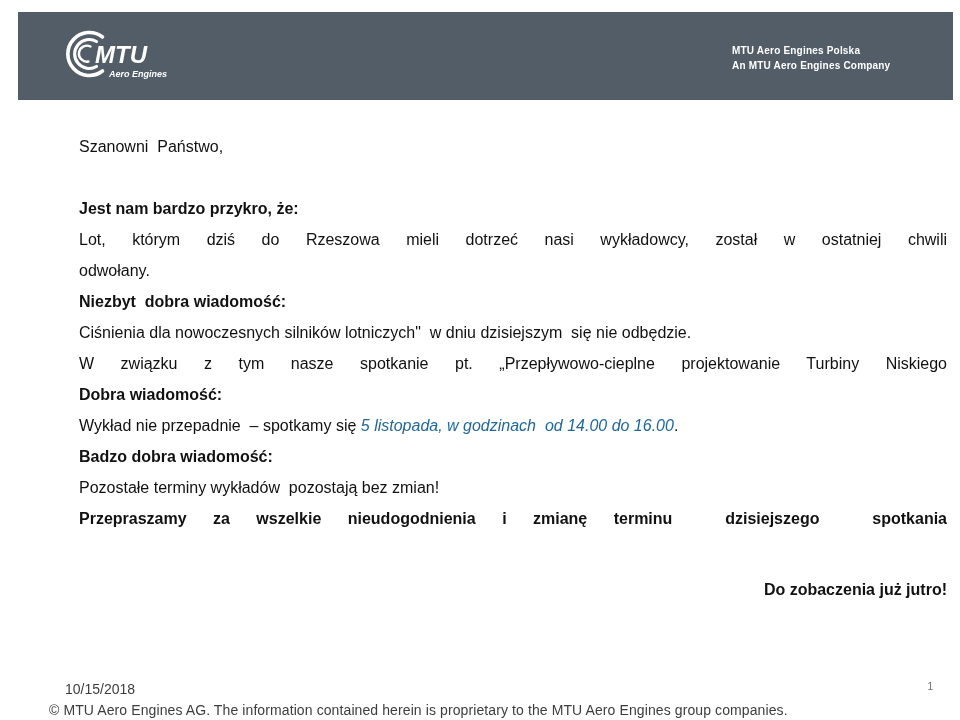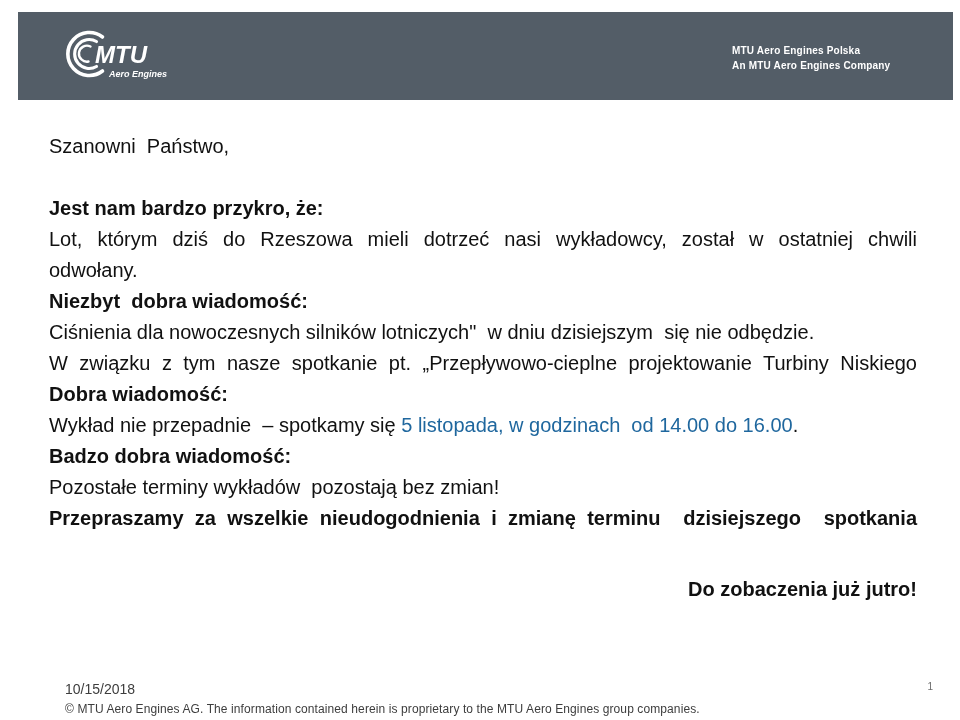--- a/index.html
+++ b/index.html
@@ -16,41 +16,41 @@
     background:#535D67;
   }
   .logo-svg { position:absolute; left:46px; top:15px; width:115px; height:60px; }
   .hdr-right {
     position:absolute; left:714px; top:31px;
     color:#ffffff; font-weight:bold; font-size:10px; line-height:15px;
     letter-spacing:0.2px; white-space:nowrap;
   }
   
   .body-text {
-    position:absolute; left:41px; top:131px; width:868px;
-    font-size:20px; line-height:31px; color:#111111;
+    position:absolute; left:71px; top:131px; width:868px;
+    font-size:16px; line-height:31px; color:#111111;
   }
   .line { white-space:pre-wrap; min-height:31px; }
   .bold { font-weight:bold; }
   .jl { text-align:justify; text-align-last:justify; }
   .spacer { height:31px; }
-  .accent { color:#1F679E; }
+  .accent { color:#1F679E;font-style:italic; }
   .closing { text-align:right; margin-top:40px; font-weight:bold; }
   
   .ftr-date {
     position:absolute; left:57px; top:681px;
     font-size:14px; color:#3d3d3d;
   }
   .ftr-page {
     position:absolute; right:35px; top:681px;
     font-size:10px; color:#6b6b6b; text-align:right;
   }
   .ftr-copy {
-    position:absolute; left:57px; top:702px;
-    font-size:12px; color:#3d3d3d; letter-spacing:0.1px;
+    position:absolute; left:41px; top:702px;
+    font-size:14px; color:#3d3d3d; letter-spacing:0.1px;
   }
 </style>
 </head>
 <body>
 
 <div class="slide">
 
   <div class="band">
     <svg class="logo-svg" viewBox="0 0 115 60" xmlns="http://www.w3.org/2000/svg">
       <g fill="none" stroke="#ffffff" stroke-linecap="round">

